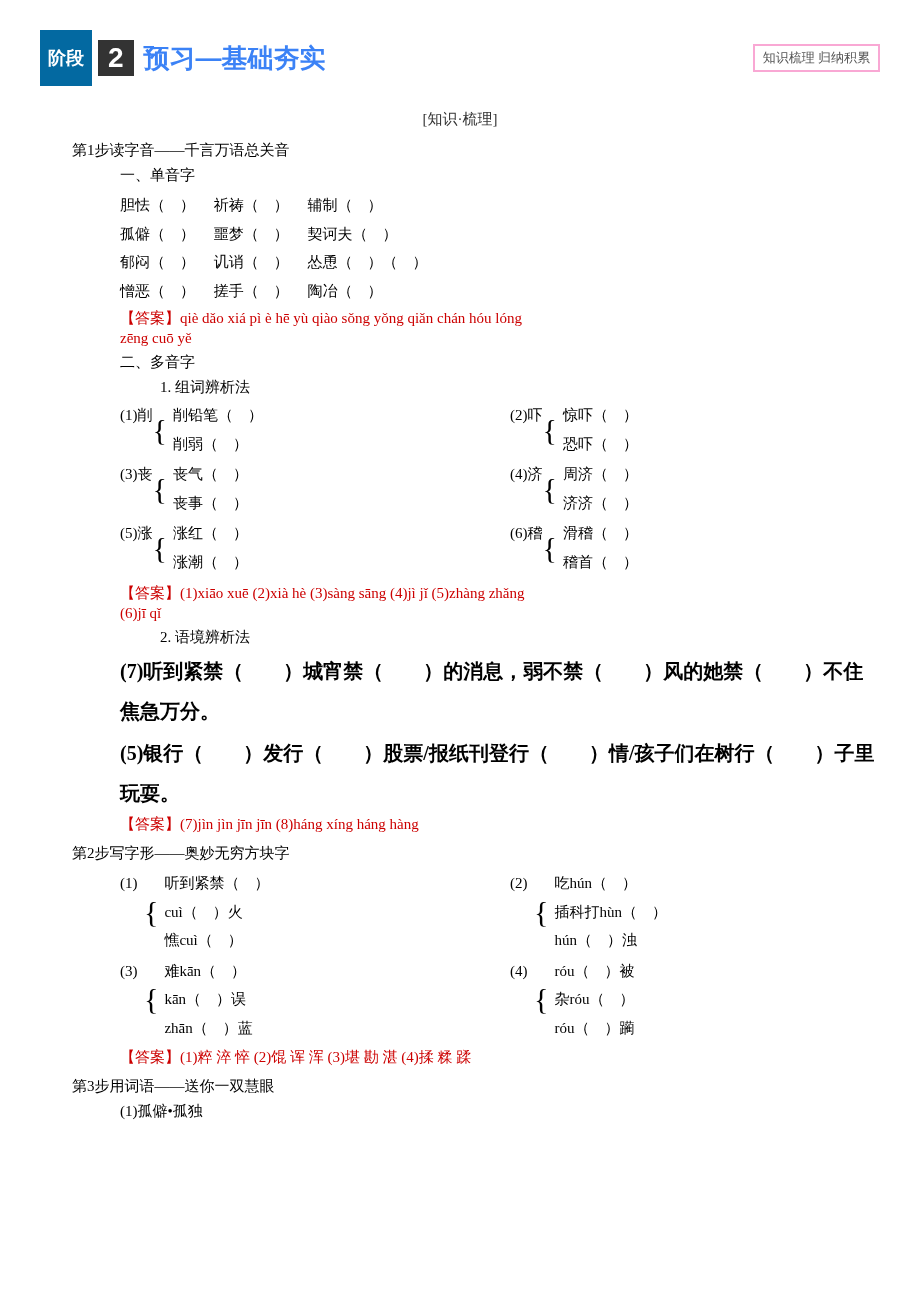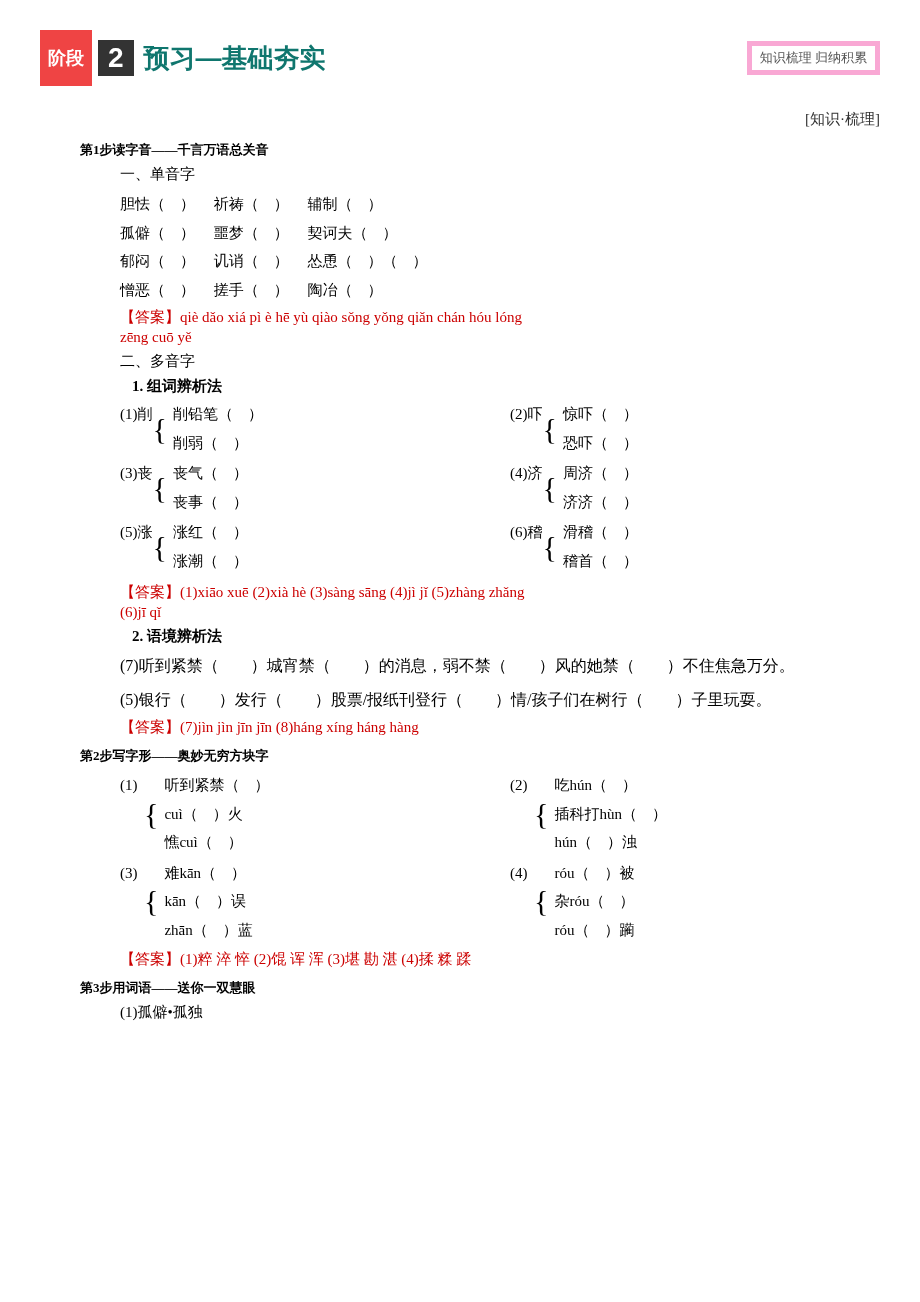--- a/index.html
+++ b/index.html
@@ -14,21 +14,21 @@
     }
 
     .header-section {
       display: flex;
       align-items: center;
       margin-bottom: 24px;
       margin-top: 10px;
     }
 
     .stage-box {
-      background: #ef4444;
+      background: #0369a1;
       color: #fff;
       font-size: 18px;
       font-weight: bold;
       padding: 16px 8px;
       margin-right: 6px;
       font-family: "SimHei", "黑体", sans-serif;
     }
 
     .stage-number {
       background: #333;
@@ -37,43 +37,43 @@
       font-weight: bold;
       padding: 2px 10px;
       margin-right: 10px;
       font-family: "Arial Black", sans-serif;
     }
 
     .header-title {
       font-size: 26px;
       font-weight: bold;
       font-family: "SimHei", "黑体", sans-serif;
-      color: #0f766e;
+      color: #3b82f6;
       flex: 1;
     }
 
     .header-tag {
-      border: 5px solid #f9a8d4;
+      border: 2px solid #f9a8d4;
       padding: 3px 8px;
       font-size: 13px;
       color: #555;
       font-family: "SimSun", serif;
     }
 
     .section-title-center {
-      text-align: right;
+      text-align: center;
       font-size: 15px;
       margin-bottom: 12px;
       color: #333;
     }
 
     .step-title {
-      font-size: 13px;
-      font-weight: bold;
-      margin: 8px 0 6px 40px;
+      font-size: 15px;
+      font-weight: normal;
+      margin: 8px 0 6px 32px;
     }
 
     .sub-title {
       margin: 6px 0 6px 80px;
       font-size: 15px;
     }
 
     .content-block {
       margin-left: 80px;
       margin-bottom: 4px;
@@ -155,30 +155,31 @@
 
     .step2-item {
       display: flex;
       align-items: flex-start;
       font-size: 15px;
       line-height: 1.9;
     }
 
     .context-line {
       margin-left: 80px;
-      font-size: 16px;
+      font-size: 20px;
       line-height: 2;
       margin-bottom: 2px;
+      font-weight: bold;
     }
 
     .num-label {
       font-size: 15px;
-      margin-left: 92px;
+      margin-left: 120px;
       margin-bottom: 4px;
-      font-weight: bold;
+      font-weight: normal;
     }
 
     .step3-section {
       margin-left: 80px;
     }
   </style>
 </head>
 <body>
 
 <div class="header-section">

